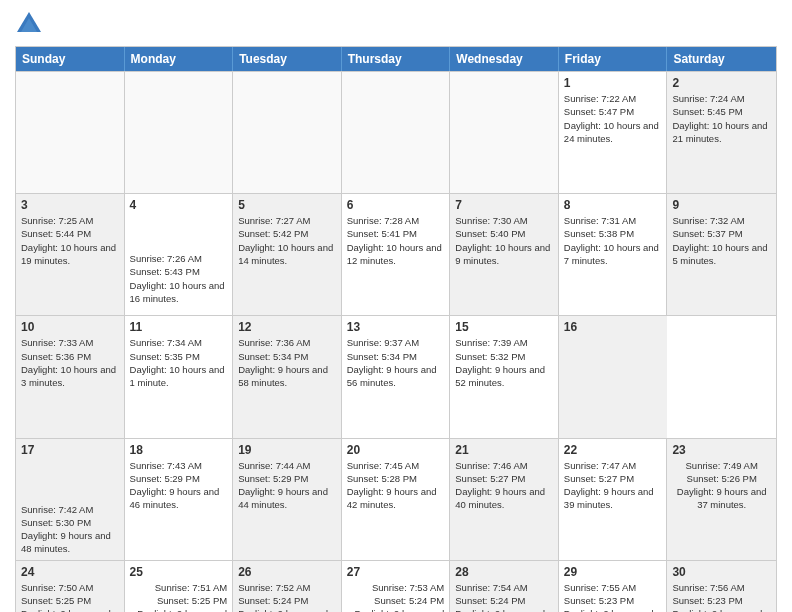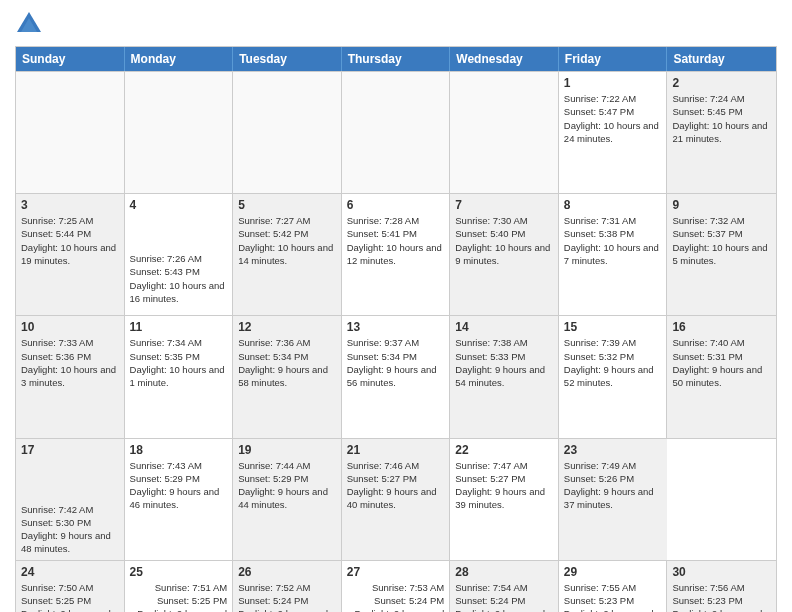--- a/index.html
+++ b/index.html
@@ -218,37 +218,28 @@
             <div class="cell-info" style="white-space: pre-line;">Sunrise: 7:36 AM
 Sunset: 5:34 PM
 Daylight: 9 hours and 58 minutes.</div>
           </div>
           <div class="calendar-cell">
             <span class="day-number">13</span>
             <div class="cell-info" style="white-space: pre-line;">Sunrise: 9:37 AM
 Sunset: 5:34 PM
 Daylight: 9 hours and 56 minutes.</div>
           </div>
-          <div class="calendar-cell shaded">
-            <span class="day-number">14</span>
-            <div class="cell-info" style="white-space: pre-line;">Sunrise: 7:38 AM
-Sunset: 5:33 PM
-Daylight: 9 hours and 54 minutes.</div>
-          </div>
           <div class="calendar-cell">
             <span class="day-number">15</span>
             <div class="cell-info" style="white-space: pre-line;">Sunrise: 7:39 AM
 Sunset: 5:32 PM
 Daylight: 9 hours and 52 minutes.</div>
           </div>
           <div class="calendar-cell shaded">
             <span class="day-number">16</span>
-            <div class="cell-info" style="white-space: pre-line;">Sunrise: 7:40 AM
-Sunset: 5:31 PM
-Daylight: 9 hours and 50 minutes.</div>
           </div>
         </div>
         <div class="calendar-row">
           <div class="calendar-cell shaded">
             <span class="day-number">17</span>
             <div class="cell-info" style="white-space: pre-line; margin-top: 46px;">Sunrise: 7:42 AM
 Sunset: 5:30 PM
 Daylight: 9 hours and 48 minutes.</div>
           </div>
           <div class="calendar-cell">
@@ -256,35 +247,41 @@
             <div class="cell-info" style="white-space: pre-line;">Sunrise: 7:43 AM
 Sunset: 5:29 PM
 Daylight: 9 hours and 46 minutes.</div>
           </div>
           <div class="calendar-cell shaded">
             <span class="day-number">19</span>
             <div class="cell-info" style="white-space: pre-line;">Sunrise: 7:44 AM
 Sunset: 5:29 PM
 Daylight: 9 hours and 44 minutes.</div>
           </div>
+          <div class="calendar-cell">
+            <span class="day-number">20</span>
+            <div class="cell-info" style="white-space: pre-line;">Sunrise: 7:45 AM
+Sunset: 5:28 PM
+Daylight: 9 hours and 42 minutes.</div>
+          </div>
           <div class="calendar-cell shaded">
             <span class="day-number">21</span>
             <div class="cell-info" style="white-space: pre-line;">Sunrise: 7:46 AM
 Sunset: 5:27 PM
 Daylight: 9 hours and 40 minutes.</div>
           </div>
           <div class="calendar-cell">
             <span class="day-number">22</span>
             <div class="cell-info" style="white-space: pre-line;">Sunrise: 7:47 AM
 Sunset: 5:27 PM
 Daylight: 9 hours and 39 minutes.</div>
           </div>
           <div class="calendar-cell shaded">
             <span class="day-number">23</span>
-            <div class="cell-info" style="white-space: pre-line;">Sunrise: 7:49 AM
+            <div class="cell-info" style="white-space: pre-line; text-align: center;">Sunrise: 7:49 AM
 Sunset: 5:26 PM
 Daylight: 9 hours and 37 minutes.</div>
           </div>
         </div>
         <div class="calendar-row">
           <div class="calendar-cell shaded">
             <span class="day-number">24</span>
             <div class="cell-info" style="white-space: pre-line;">Sunrise: 7:50 AM
 Sunset: 5:25 PM
 Daylight: 9 hours and 35 minutes.</div>

